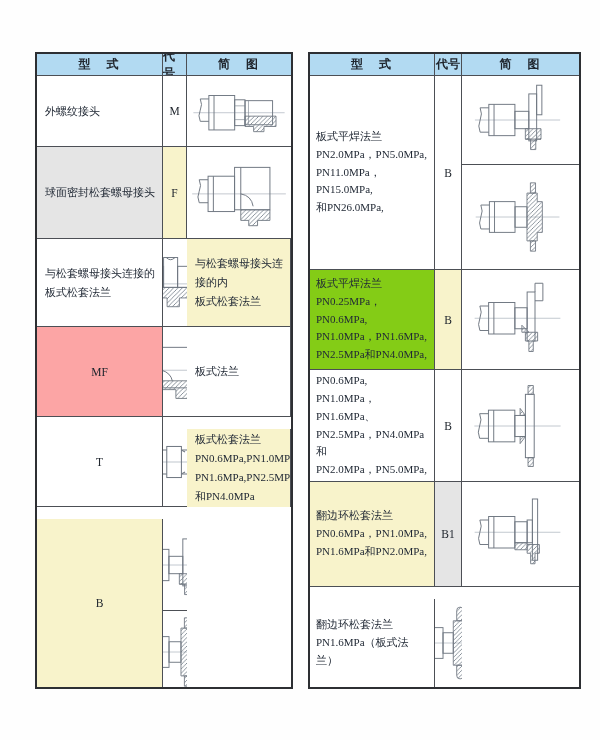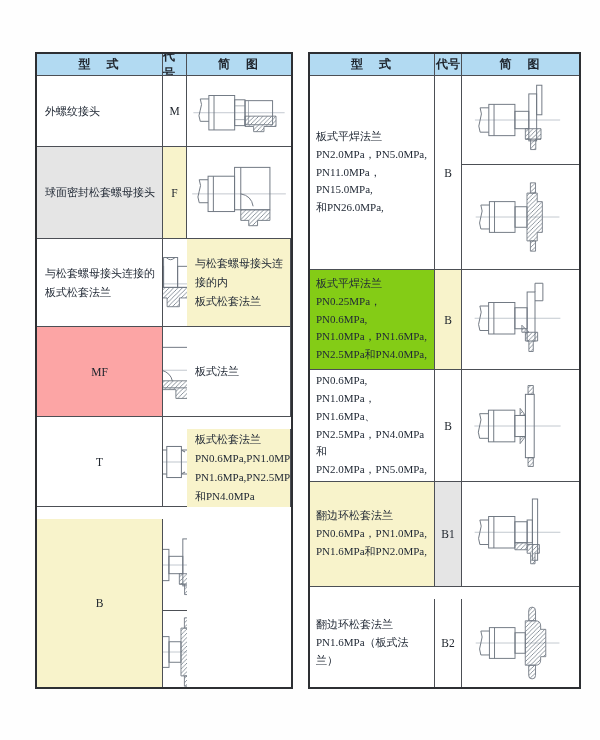--- a/index.html
+++ b/index.html
@@ -307,21 +307,20 @@
               <rect class="ln" x="62" y="32" width="6" height="26"></rect>
               <rect class="ln" x="68" y="8" width="6" height="70"></rect>
               <path class="ht" d="M48 58 H62 V66 H48 Z"></path>
               <path class="ht" d="M62 60 H76 V70 H71 V82 H66 V70 H62 Z"></path>
             </svg>
           </div>
       </div>
 
       <div class="cell type-cell last-row">翻边环松套法兰
 PN1.6MPa（板式法兰）</div>
-      <div class="cell code-cell last-row">B2</div>
       <div class="cell diag-cell last-col last-row">
         <div class="diagram">
             <svg viewBox="0 0 110 96" width="100" height="82">
               <line class="cl" x1="2" y1="48" x2="100" y2="48"></line>
               <path class="ln" d="M18 34 H8 q3 7 0 14 q-3 7 0 14 H18"></path>
               <rect class="ln" x="18" y="30" width="30" height="36"></rect>
               <line class="ln" x1="24" y1="30" x2="24" y2="66"></line>
               <rect class="ln" x="48" y="36" width="12" height="24"></rect>
               <path class="ht" d="M60 22 H72 Q78 22 78 28 V32 H84 V64 H78 V68 Q78 74 72 74 H60 Z"></path>
               <path class="ht" d="M64 10 Q64 6 68 6 Q72 6 72 10 V22 H64 Z"></path>

